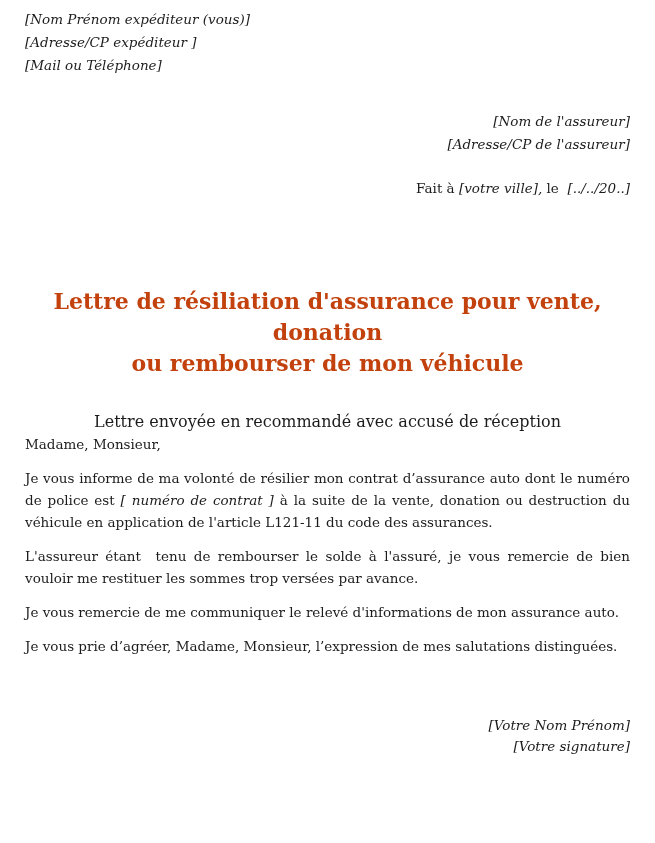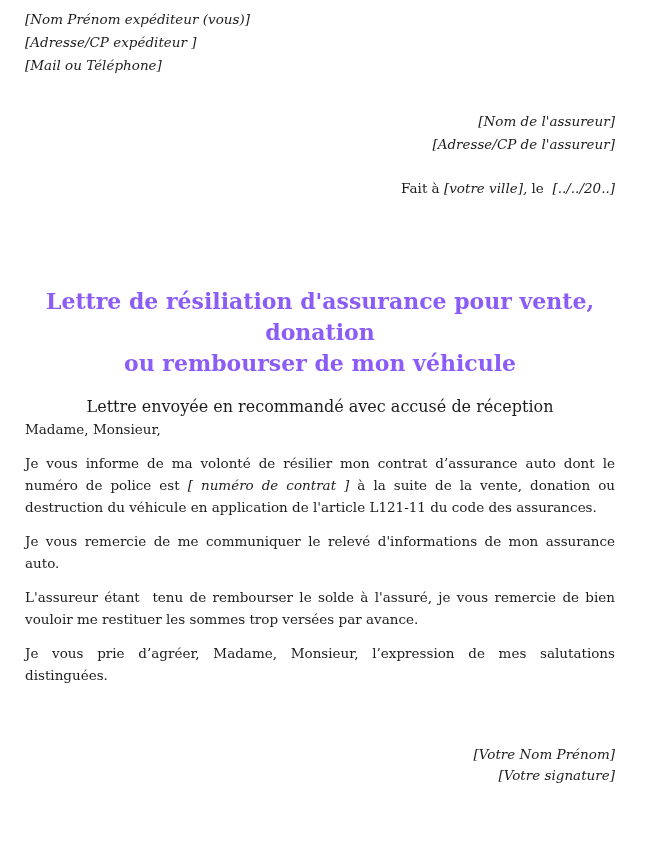--- a/index.html
+++ b/index.html
@@ -7,21 +7,21 @@
   body {
     width: 655px;
     height: 843px;
     font-family: "DejaVu Serif", "Liberation Serif", serif;
     color: #1c1c1c;
     overflow: hidden;
   }
   .page {
     width: 655px;
     height: 843px;
-    padding: 8px 40px 0 25px;
+    padding: 8px 25px 0 25px;
   }
   
   .sender-block { text-align: left; }
   .sender-block .line {
     font-style: italic;
     font-size: 13.5px;
     line-height: 23px;
   }
   
   .recipient-block {
@@ -41,25 +41,25 @@
     line-height: 23px;
   }
   .date-line .it { font-style: italic; }
   
   .doc-title {
     margin-top: 86px;
     text-align: center;
     font-size: 22px;
     font-weight: bold;
     line-height: 31px;
-    color: #8b5cf6;
+    color: #c2410c;
   }
   .doc-title span { display: block; }
   .doc-subtitle {
-    margin-top: 17px;
+    margin-top: 32px;
     text-align: center;
     font-size: 16px;
     font-weight: normal;
     line-height: 22px;
   }
   
   .letter-body {
     font-size: 13.5px;
     line-height: 22px;
   }
@@ -101,22 +101,22 @@
   <h1 class="doc-title">
       <span>Lettre de résiliation d'assurance pour vente, donation</span>
       <span>ou rembourser de mon véhicule</span>
     </h1>
 
   <div class="doc-subtitle">Lettre envoyée en recommandé avec accusé de réception</div>
 
   <div class="letter-body">
     <p class="salutation">Madame, Monsieur,</p>
     <p><span>Je vous informe de ma volonté de résilier mon contrat d’assurance auto dont le numéro de police est </span><span class="it">[ numéro de contrat ]</span><span> à la suite de la vente, donation ou destruction du véhicule en application de l'article L121-11 du code des assurances.</span></p>
+    <p>L'assureur étant &nbsp;tenu de rembourser le solde à l'assuré, je vous remercie de bien vouloir me restituer les sommes trop versées par avance.</p>
     <p>Je vous remercie de me communiquer le relevé d'informations de mon assurance auto.</p>
-    <p>L'assureur étant &nbsp;tenu de rembourser le solde à l'assuré, je vous remercie de bien vouloir me restituer les sommes trop versées par avance.</p>
     <p>Je vous prie d’agréer, Madame, Monsieur, l’expression de mes salutations distinguées.</p>
   </div>
 
   <div class="signature-block">
     <div class="line">[Votre Nom Prénom]</div>
     <div class="line">[Votre signature]</div>
   </div>
 
 </div>
 

